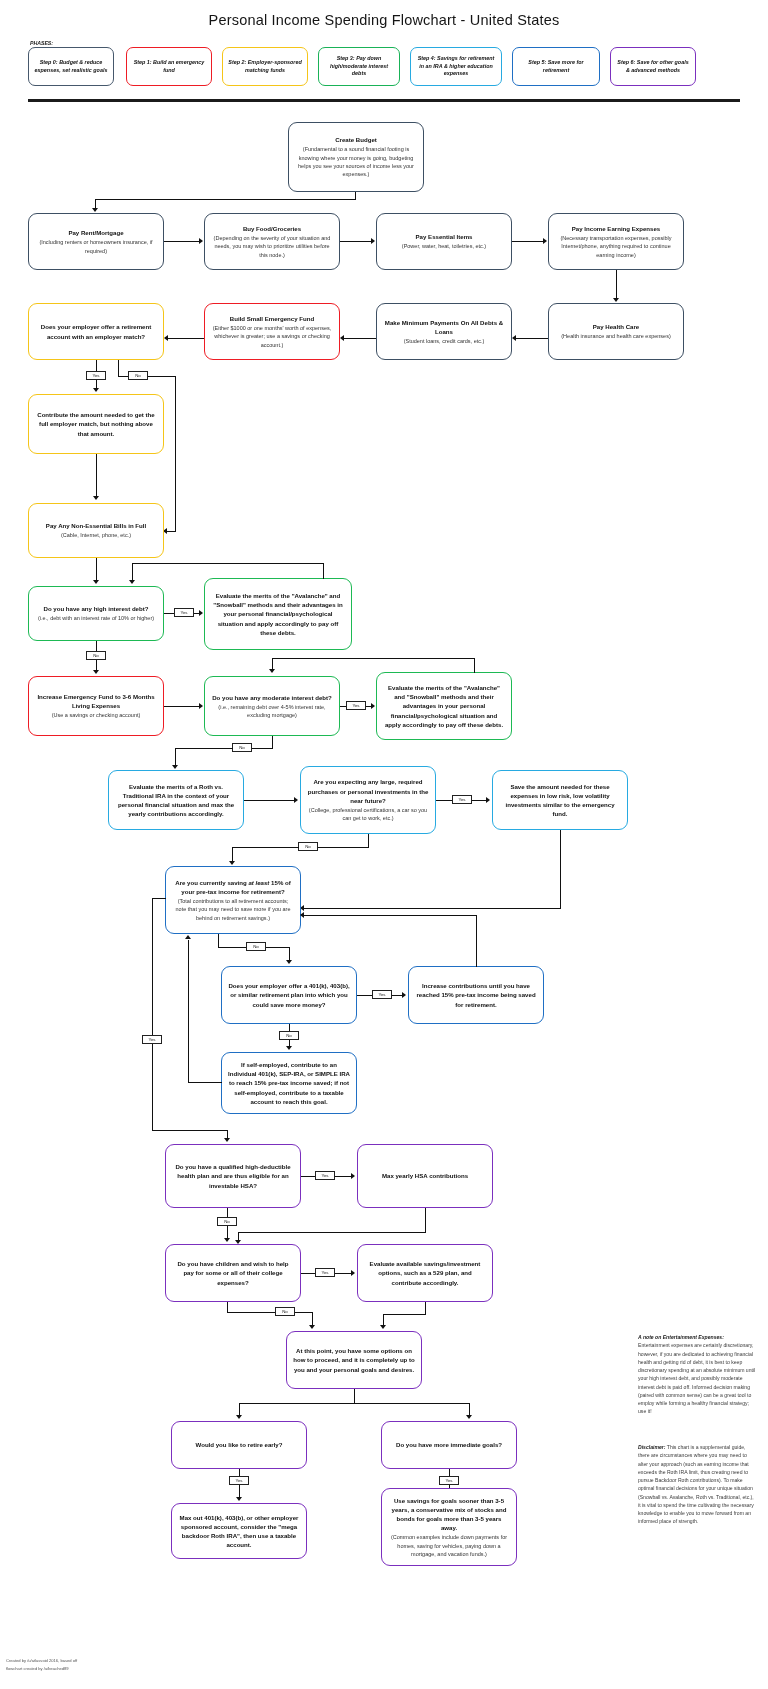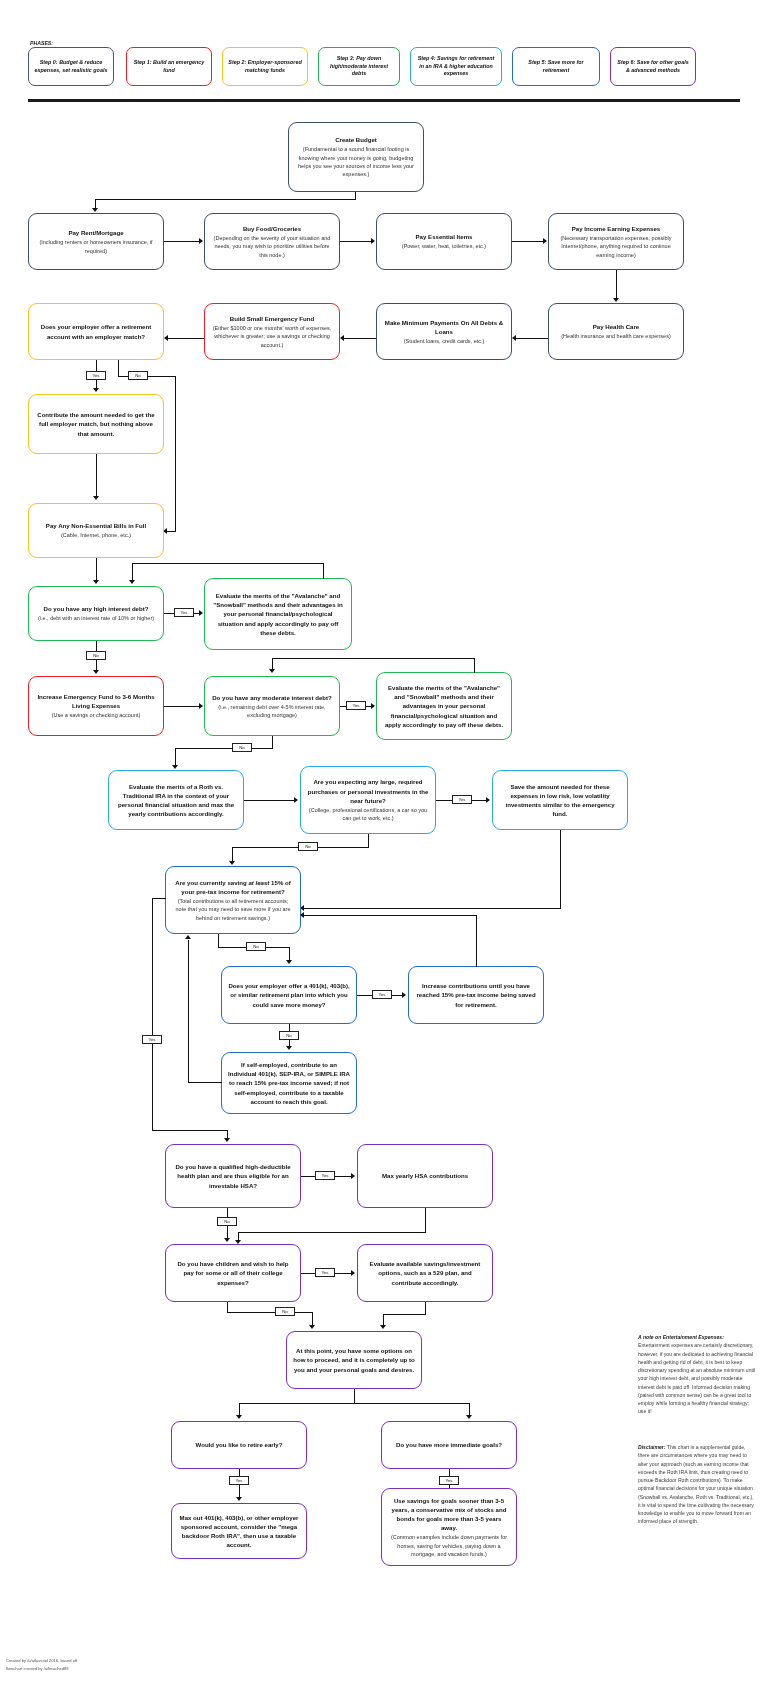--- a/index.html
+++ b/index.html
@@ -158,20 +158,21 @@
     color: #555;
     line-height: 1.5;
   }
   em { font-style: italic; }
 </style>
 </head>
 <body>
 
 <div id="page">
 
+  <div id="title">Personal Income Spending Flowchart - United States</div>
   <div id="phases-label">PHASES:</div>
 
   <div class="phase ph-navy" style="left:28px;  width:86px;">
       <span>Step 0: Budget &amp; reduce expenses, set realistic goals</span>
     </div>
   <div class="phase ph-red" style="left:126px; width:86px;">
       <span>Step 1: Build an emergency fund</span>
     </div>
   <div class="phase ph-gold" style="left:222px; width:86px;">
       <span>Step 2: Employer-sponsored matching funds</span>

